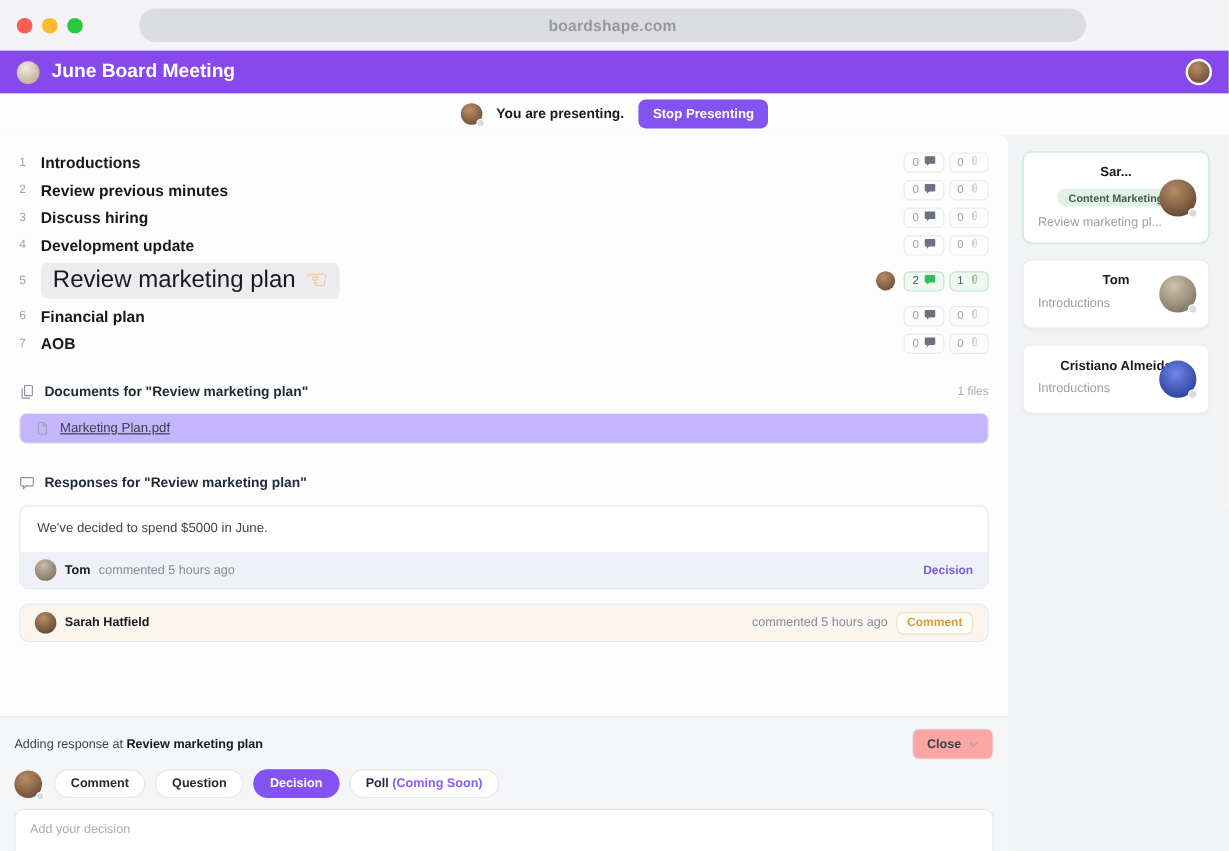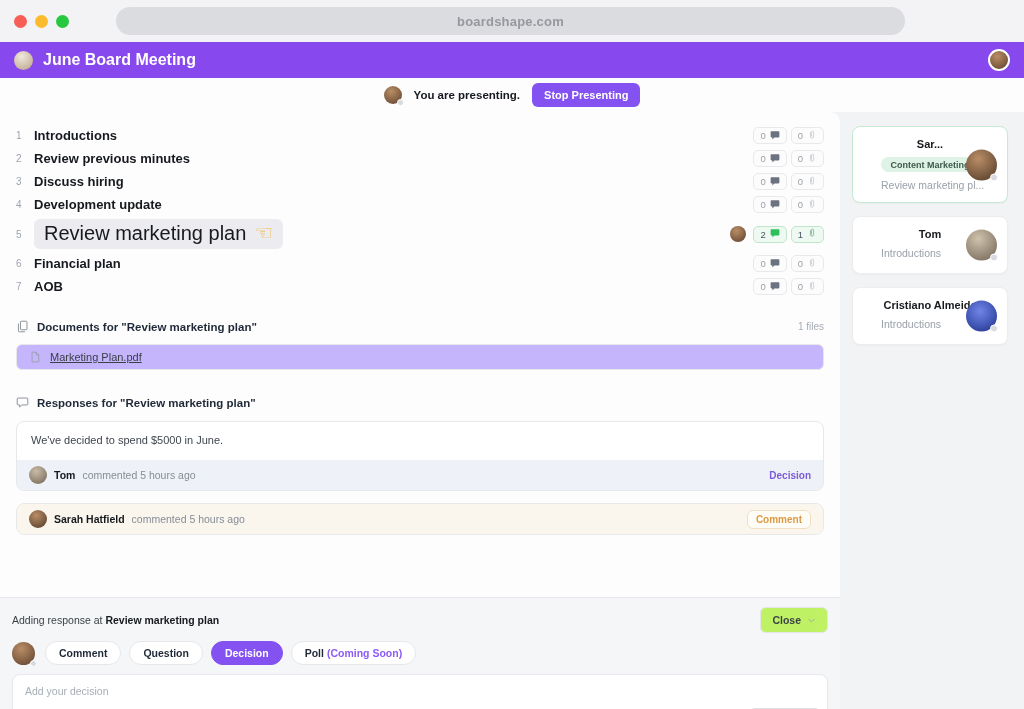--- a/index.html
+++ b/index.html
@@ -59,48 +59,48 @@
   .doc-section { margin-top:22px; }
   .file-row { margin:11px 16px 0; border:1px solid #e7e8ea; border-radius:6px; padding:6px 12px; display:flex; align-items:center; gap:9px; background:#c4b5fd; }
   .file-row .file-ic { color:#9aa1a9; display:flex; }
   .file-link { font-size:11px; color:#3b4046; text-decoration:underline; }
 
   .resp-section { margin-top:26px; }
   .resp-card { margin:12px 16px 0; border:1px solid #e7e8ea; border-radius:8px; overflow:hidden; background:#fff; }
   .resp-body { padding:12px 14px 14px; font-size:11px; color:#3f454d; }
   .resp-foot { display:flex; align-items:center; gap:7px; padding:6px 12px; height:30px; }
   .resp-foot.decision { background:#eff1f8; }
-  .resp-foot.comment { background:#faf6ee; }
+  .resp-foot.comment { background:#faf6ee;text-align:right; }
   .foot-avatar { width:18px; height:18px; border-radius:50%; flex:none; }
   .foot-avatar.tom { background:radial-gradient(circle at 40% 30%, #c9bda8, #6f6152); }
   .foot-avatar.sarah { background:radial-gradient(circle at 40% 30%, #b98e66, #4f3726); }
   .foot-name { font-size:10.5px; font-weight:700; color:#16191d; }
   .foot-meta { font-size:10.5px; color:#868d96; flex:1; }
   .tag-decision { font-size:10px; font-weight:700; color:#7b5bd6; }
   .tag-comment { font-size:10px; font-weight:700; color:#dd9a44; background:#fffdf8; border:1px solid #f0dfc3; border-radius:6px; padding:3px 8px; }
 
   
   .p-card { background:#fff; border-radius:8px; border:1px solid #ededef; box-shadow:0 1px 2px rgba(0,0,0,.03); padding:11px 12px; margin-bottom:13px; position:relative; min-height:58px; }
   .p-card.hl { border:1px solid #c6e9d2; }
   .p-name-row { display:flex; align-items:center; gap:7px;flex-direction:column; }
   .p-name { font-size:11px; font-weight:700; color:#16191d; }
   .p-tag { font-size:9px; font-weight:700; color:#3f5a4b; background:#def2e6; border-radius:999px; padding:2.5px 9px; white-space:nowrap; }
-  .p-sub { font-size:10.5px; color:#9aa1aa; margin-top:7px;margin-left:16px; }
+  .p-sub { font-size:10.5px; color:#9aa1aa; margin-top:7px; }
   .p-avatar { position:absolute; right:10px; top:50%; transform:translateY(-50%); width:31px; height:31px; border-radius:50%; }
   .p-avatar .statusdot { width:8px; height:8px; right:-1px; bottom:-1px; }
   .p-avatar.sarah { background:radial-gradient(circle at 40% 30%, #b98e66, #4f3726); }
   .p-avatar.tom { background:radial-gradient(circle at 40% 30%, #cfc3ad, #6f6152); }
   .p-avatar.cristiano { background:radial-gradient(circle at 45% 35%, #6f86e8, #1d2e8a); }
 
   
   .composer { height:112px; background:#f5f6f8; border-top:1px solid #e4e6ea; padding:9px 12px 0; }
   .comp-top { display:flex; align-items:center; }
   .comp-label { font-size:10.5px; color:#3c4148; flex:1; }
   .comp-label b { color:#16191d; }
-  .btn-close { display:inline-flex; align-items:center; gap:6px; background:#bef264; border:1px solid #e3e5e8; border-radius:6px; padding:6px 11px; font-size:10.5px; font-weight:700; color:#3c4148; font-family:inherit; cursor:pointer; }
+  .btn-close { display:inline-flex; align-items:center; gap:6px; background:#fca5a5; border:1px solid #e3e5e8; border-radius:6px; padding:6px 11px; font-size:10.5px; font-weight:700; color:#3c4148; font-family:inherit; cursor:pointer; }
   .btn-close .chev { color:#9aa1a9; display:flex; }
   .comp-tabs { display:flex; align-items:center; gap:8px; margin-top:8px; }
   .comp-avatar { position:relative; width:23px; height:23px; border-radius:50%; background:radial-gradient(circle at 40% 30%, #b98e66, #5d3f2c); margin-right:2px; flex:none; }
   .pill { border:1px solid #e5e7ea; background:#fff; border-radius:999px; padding:5px 13px; font-size:10.5px; font-weight:700; color:#1f2937; font-family:inherit; cursor:pointer; }
   .pill.active { background:#8352f0; border-color:#8352f0; color:#fff; }
   .pill .soon { color:#8b5cf6; font-weight:700; }
   .comp-input-wrap { position:relative; margin-top:9px; }
   .comp-textarea { width:100%; height:62px; border:1px solid #e5e7ea; border-radius:8px; background:#fff; resize:none; padding:10px 12px; font-size:10.5px; font-family:inherit; color:#3f454d; }
   .comp-textarea::placeholder { color:#a7adb6; }
   .btn-submit { position:absolute; right:7px; bottom:8px; background:#fff; border:1px solid #dfe1e5; border-radius:6px; padding:5px 11px; font-size:10.5px; font-weight:700; color:#2b3036; font-family:inherit; cursor:pointer; }

